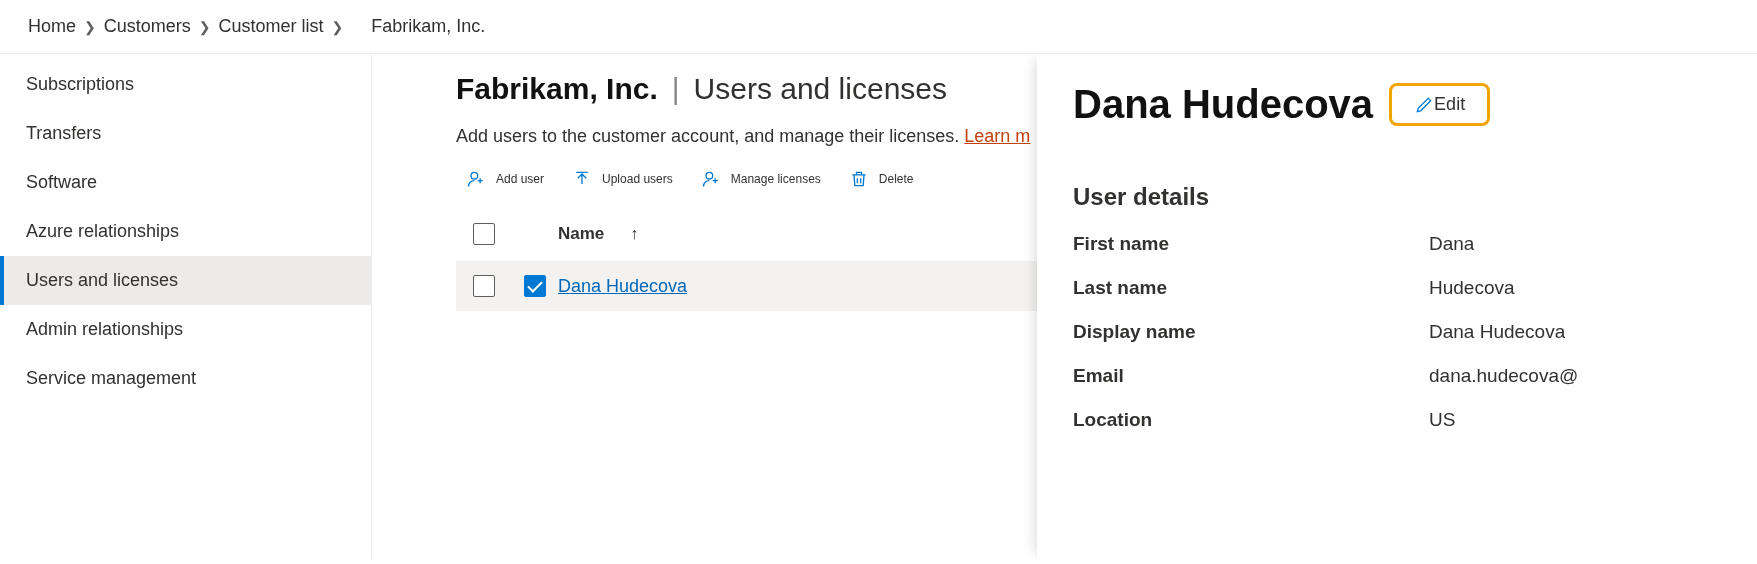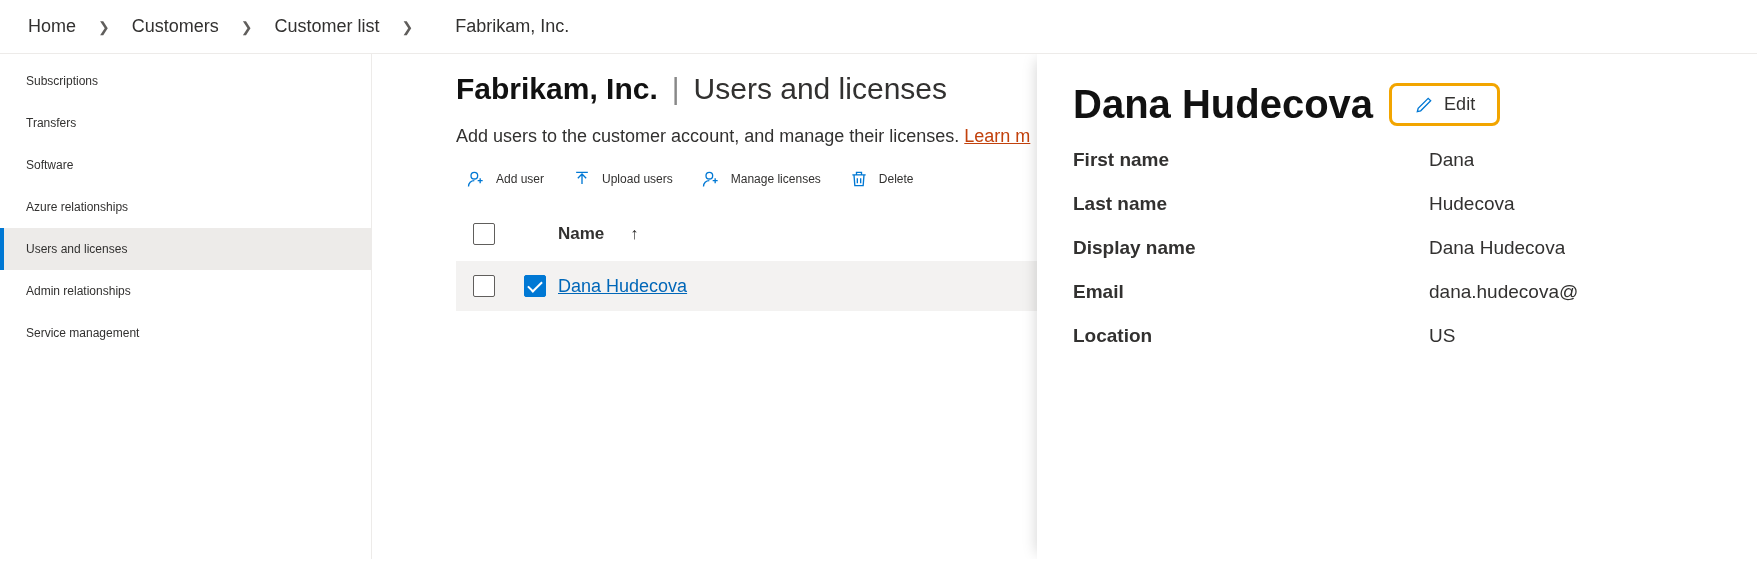--- a/index.html
+++ b/index.html
@@ -1,26 +1,26 @@
 <!DOCTYPE html>
 <html><head>
 <meta charset="utf-8">
 <style>
   * { box-sizing: border-box; margin: 0; padding: 0; font-family: "Segoe UI", -apple-system, BlinkMacSystemFont, sans-serif; }
   body { width: 1757px; height: 564px; overflow: hidden; background: #fff; color: #323130; }
 
-  .breadcrumb { display: flex; align-items: center; gap: 22px; padding: 16px 28px; font-size: 18px; color: #323130; }
+  .breadcrumb { display: flex; align-items: center; gap: 8px; padding: 16px 28px; font-size: 18px; color: #323130; }
   .breadcrumb .crumb { white-space: nowrap; }
   .breadcrumb .chev { color: #605e5c; font-size: 14px; }
   .breadcrumb .current { margin-left: 20px; font-size: 18px; }
 
   .layout { display: flex; border-top: 1px solid #edebe9; height: calc(100% - 58px); }
 
   .sidebar { width: 372px; border-right: 1px solid #edebe9; padding-top: 6px; }
-  .side-item { padding: 14px 26px; font-size: 12px; cursor: pointer; color: #323130; }
+  .side-item { padding: 14px 26px; font-size: 18px; cursor: pointer; color: #323130; }
   .side-item.selected { background: #edebe9; border-left: 4px solid #0078d4; padding-left: 22px; font-weight: 400; }
 
   .main { flex: 1; position: relative; padding: 18px 0 0 84px; overflow: hidden; }
   .page-head { display: flex; align-items: baseline; gap: 14px; }
   .company { font-size: 30px; font-weight: 600; color: #111; }
   .pipe { font-size: 30px; color: #888; font-weight: 300; }
   .section { font-size: 30px; font-weight: 400; color: #323130; }
   .subtext { margin-top: 20px; font-size: 18px; color: #323130; }
   .subtext a { color: #c2410c; text-decoration: underline; cursor: pointer; }
 
@@ -40,21 +40,21 @@
   .trow { background:#f3f2f1; padding: 14px 0; font-size: 18px; }
   .trow .link { color:#0067b8; text-decoration: underline; cursor:pointer; }
   .chkbox { width:22px; height:22px; border:1.5px solid #605e5c; border-radius:2px; background:#fff; display:flex; align-items:center; justify-content:center; }
   .chkbox.checked { background:#0078d4; border-color:#0078d4; }
   .chkbox.checked::after { content:""; width:6px; height:12px; border:solid #fff; border-width:0 2.5px 2.5px 0; transform:rotate(45deg); margin-top:-3px; }
   .sort-arrow { font-size:16px; }
 
   .side-panel { position:absolute; top:0; right:0; bottom:0; width:720px; background:#fff; box-shadow:-6px 0 14px -6px rgba(0,0,0,0.18); padding:28px 36px 0 36px; overflow:hidden; }
   .panel-title-row { display:flex; align-items:center; gap:12px; }
   .panel-title { font-size:40px; font-weight:600; color:#111; white-space:nowrap; }
-  .edit-btn { display:flex; align-items:center; gap:10px; border:3px solid #f2a500; border-radius:8px; padding:8px 22px; font-size:18px; cursor:pointer; color:#323130; margin-left:4px; }
+  .edit-btn { display:flex; align-items:center; border:3px solid #f2a500; border-radius:8px; padding:8px 22px; font-size:18px; cursor:pointer; color:#323130; margin-left:4px; }
   .edit-btn svg { width:20px; height:20px; stroke:#0078d4; }
   .panel-section-title { margin-top:56px; font-size:24px; font-weight:600; }
   .detail-row { display:flex; align-items:flex-end; margin-top:22px; font-size:19px; }
   .detail-label { width:356px; font-weight:600; }
   .detail-value { color:#323130; white-space:nowrap; overflow:hidden; }
 </style>
 </head>
 <body>
 
 <nav class="breadcrumb">
@@ -158,20 +158,21 @@
       <div class="panel-title-row">
         <h1 class="panel-title">Dana Hudecova</h1>
         <div class="edit-btn">
           <svg viewBox="0 0 24 24" fill="none" stroke-width="1.6">
               <path d="M4 20l4-1L20 7l-3-3L5 16l-1 4z"></path>
             </svg>
           <span>Edit</span>
         </div>
       </div>
 
+      <h2 class="panel-section-title">User details</h2>
 
       <div class="detail-row">
         <div class="detail-label">First name</div>
         <div class="detail-value">Dana</div>
       </div>
       <div class="detail-row">
         <div class="detail-label">Last name</div>
         <div class="detail-value">Hudecova</div>
       </div>
       <div class="detail-row">

